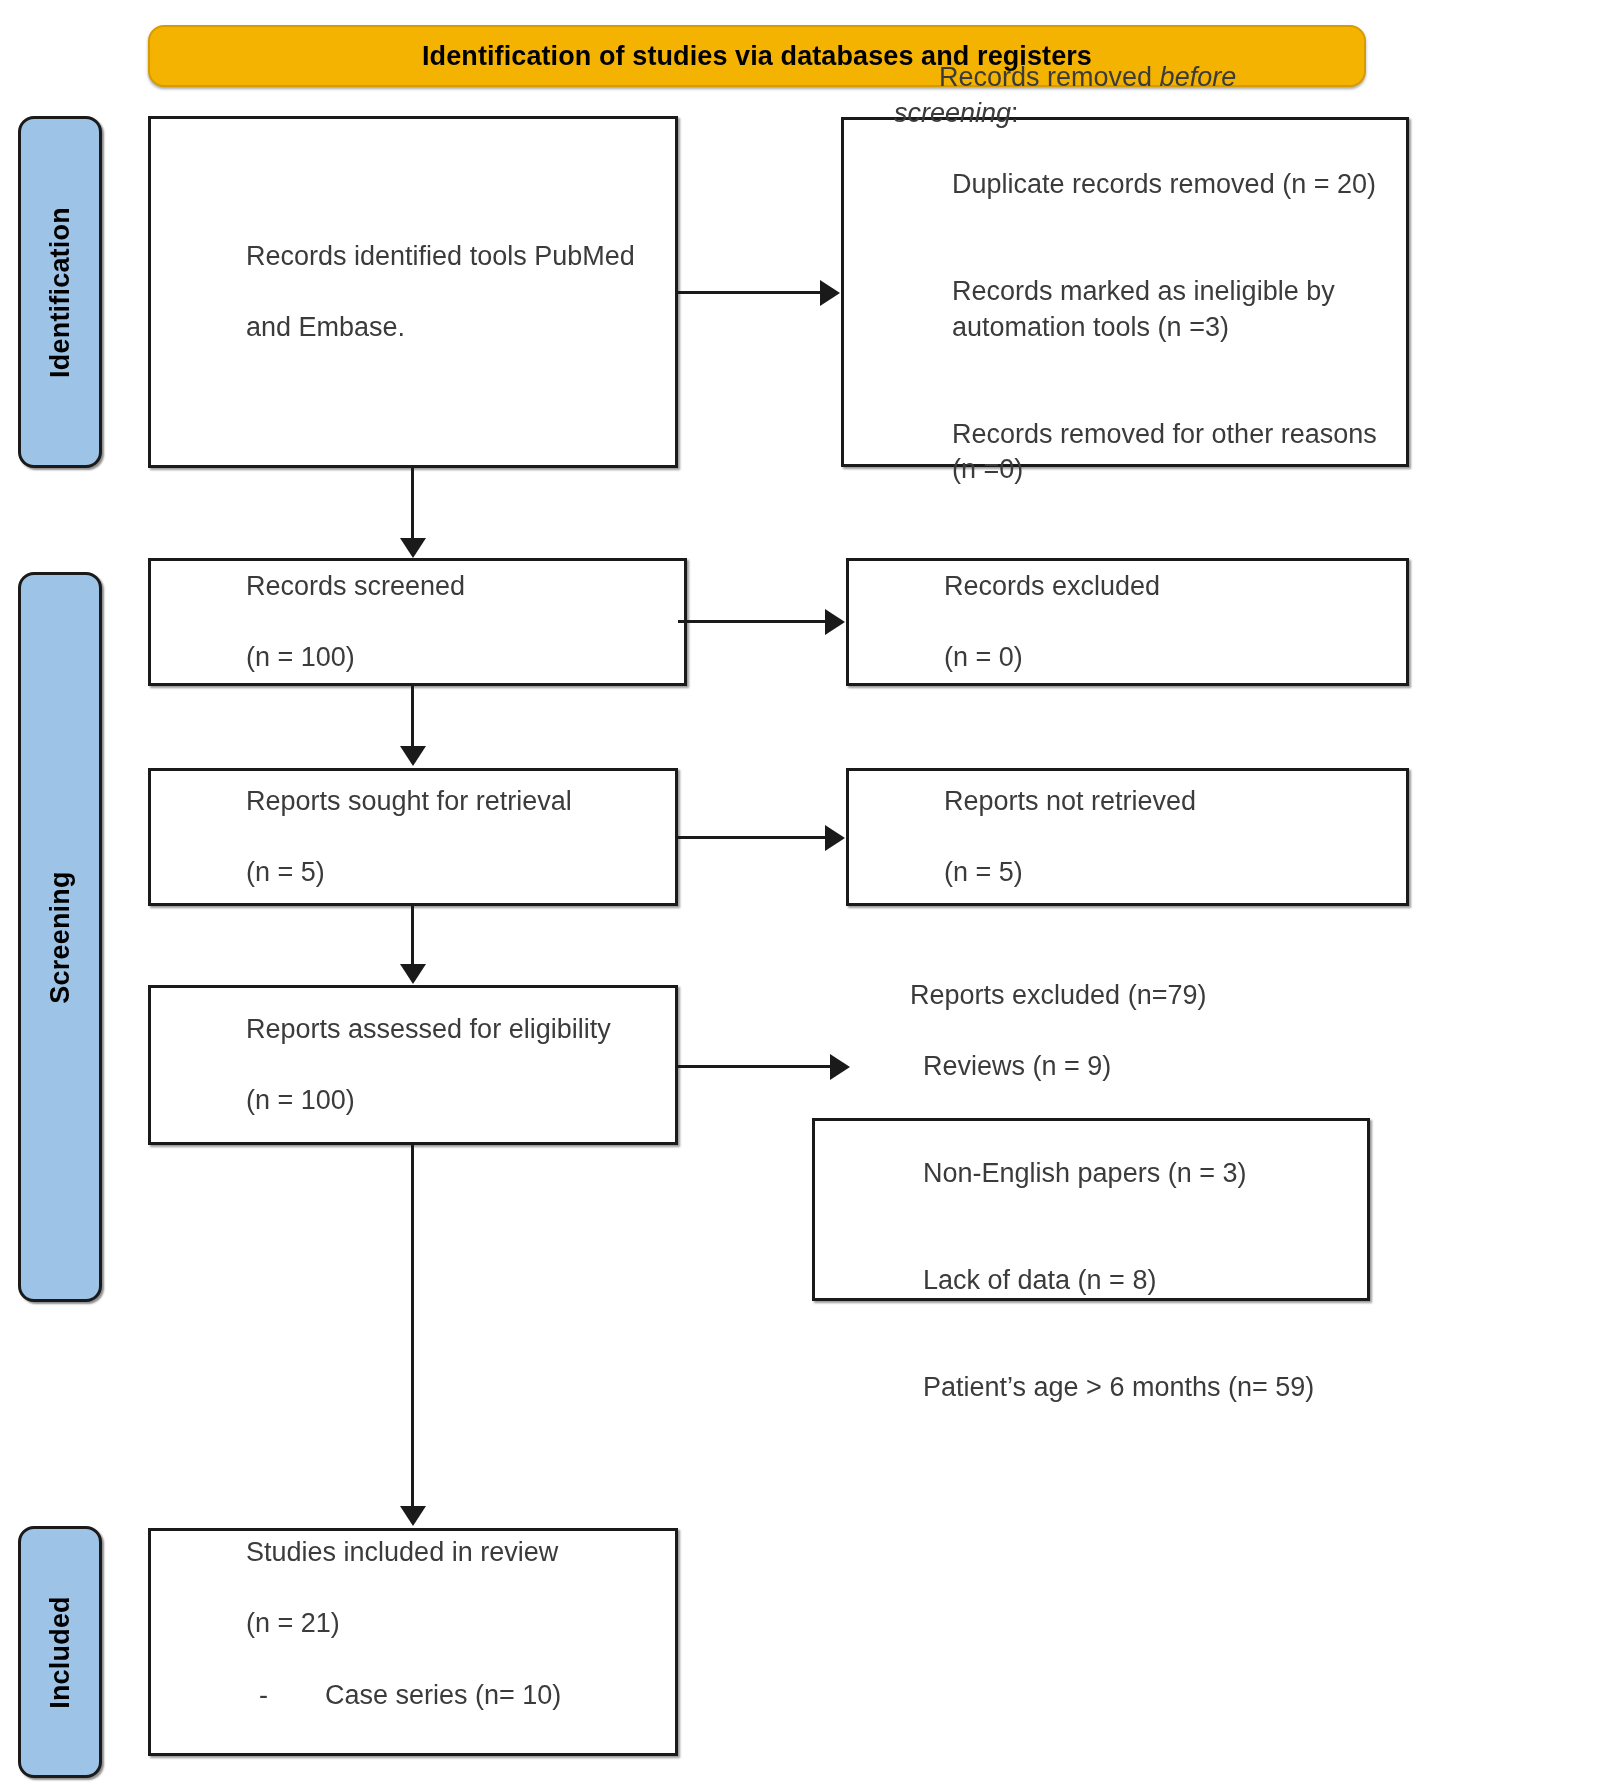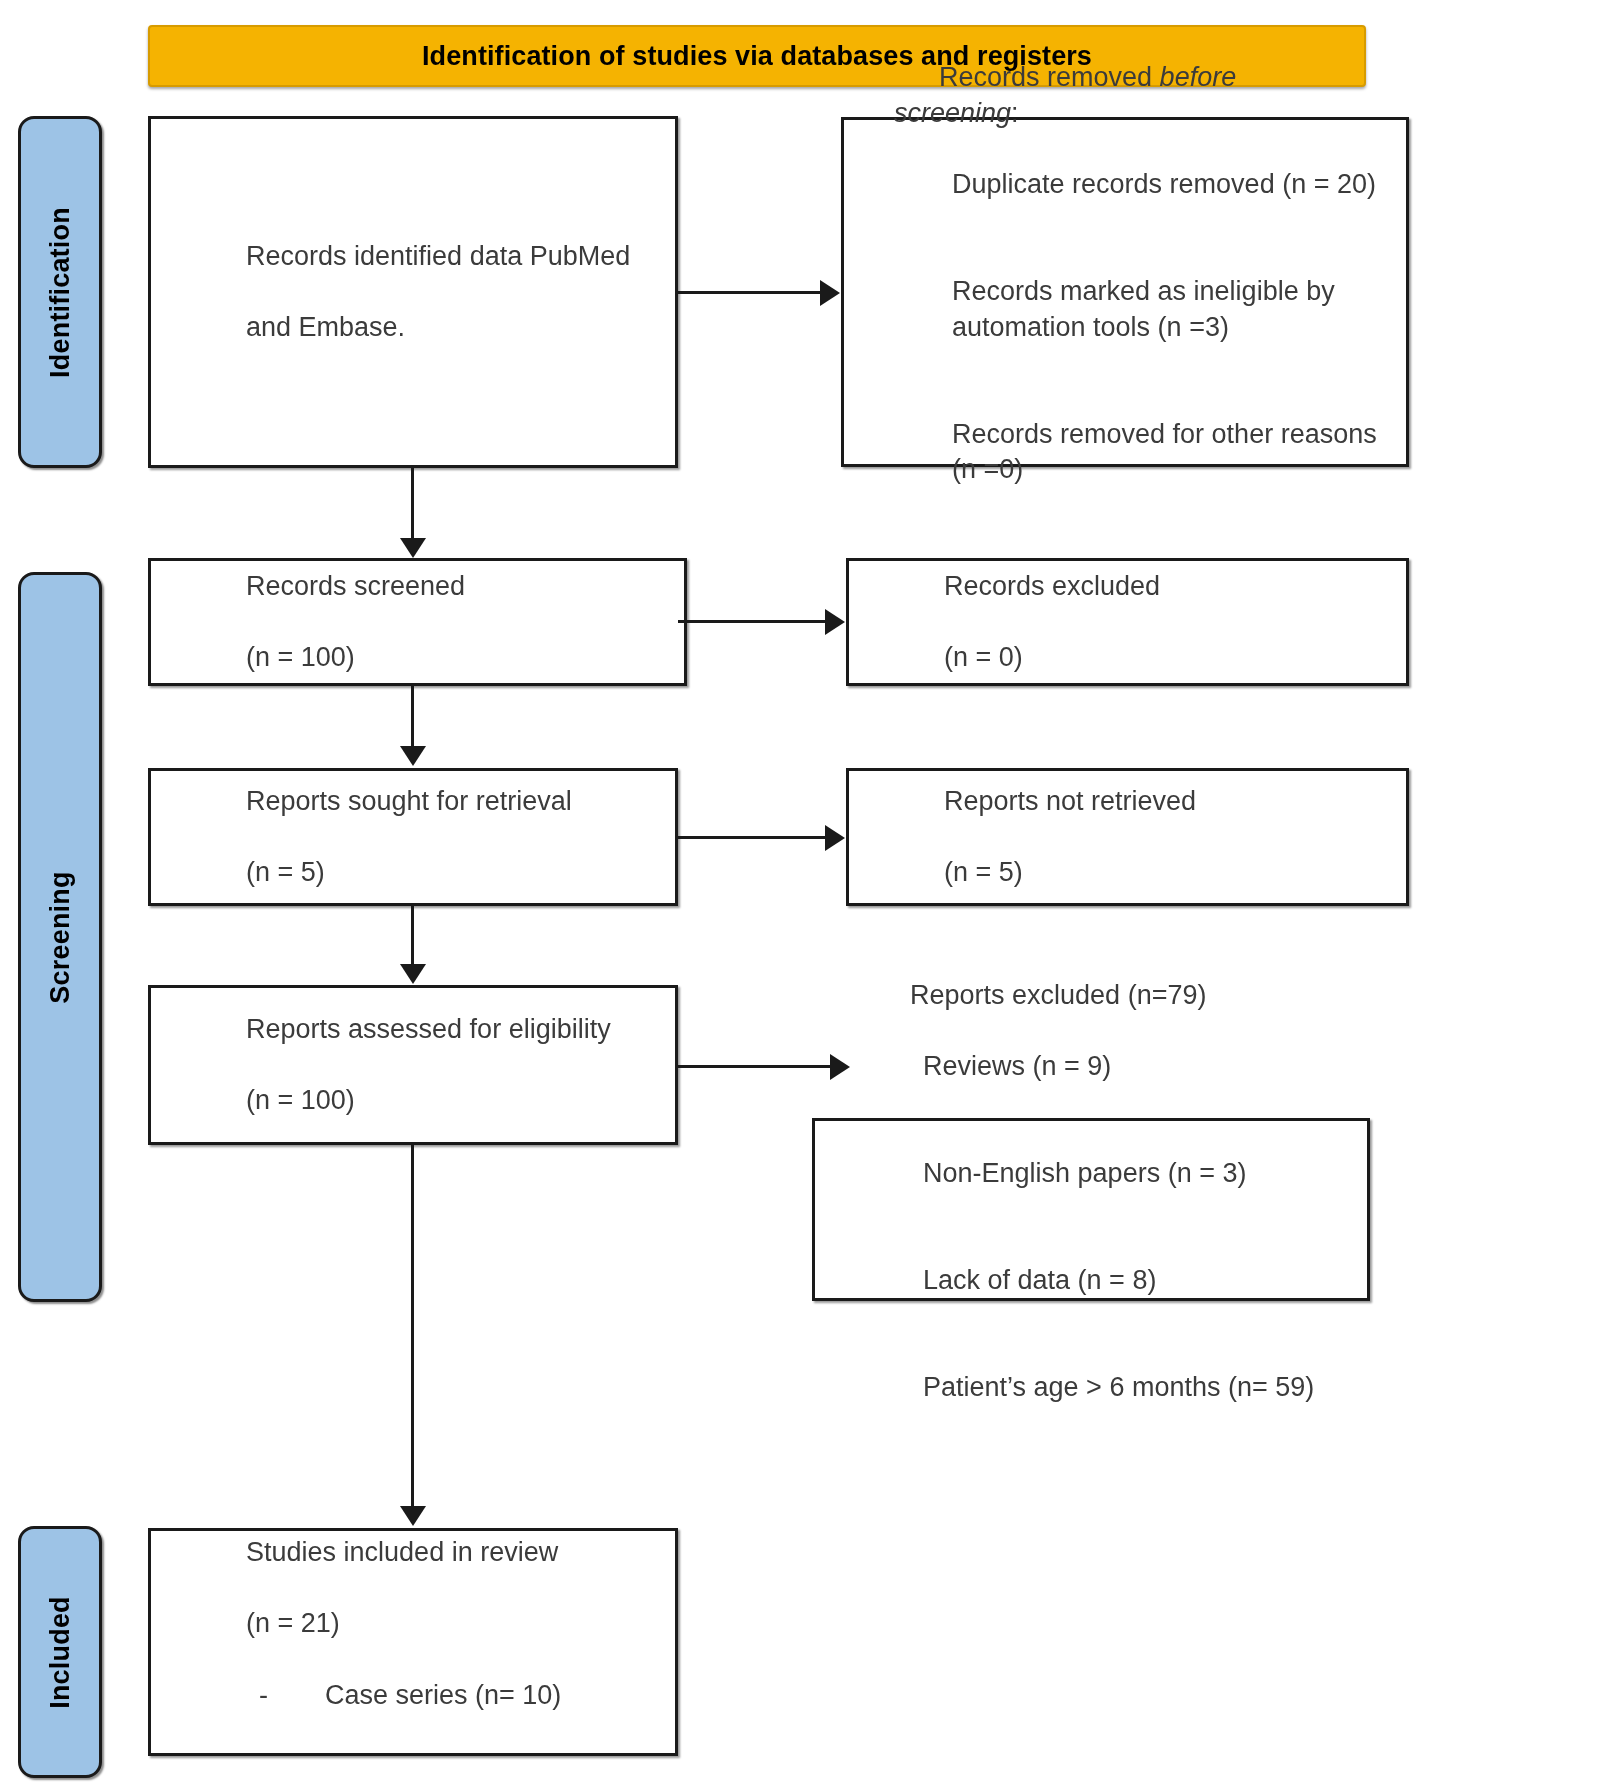--- a/index.html
+++ b/index.html
@@ -21,21 +21,21 @@
 
   
   .title-banner {
     position: absolute;
     left: 148px;
     top: 25px;
     width: 1218px;
     height: 62px;
     background: #F5B301;
     border: 2px solid #D79B00;
-    border-radius: 4px;
+    border-radius: 16px;
     box-shadow: 0 2px 3px rgba(0,0,0,0.35);
     display: flex;
     align-items: center;
     justify-content: center;
     box-sizing: border-box;
   }
   .title-banner .title-text {
     font-size: 27px;
     font-weight: bold;
     color: #000000;
@@ -184,21 +184,21 @@
   </div>
   <div class="stage-bar" id="stage-screening">
     <span class="stage-label">Screening</span>
   </div>
   <div class="stage-bar" id="stage-included">
     <span class="stage-label">Included</span>
   </div>
 
   <div class="flow-box" id="box-identified">
     <div class="box-text">
-      <span>Records identified data PubMed</span><br>
+      <span>Records identified tools PubMed</span><br>
       <span>and Embase.</span>
     </div>
   </div>
 
   <div class="flow-box" id="box-removed">
     <div class="box-text">
       <span>Records removed </span><span class="it">before</span><br><span class="it">screening</span><span>:</span>
       <span class="sub-line">Duplicate records removed (n = 20)</span>
       <span class="sub-line">Records marked as ineligible by automation tools (n =3)</span>
       <span class="sub-line">Records removed for other reasons (n =0)</span>

